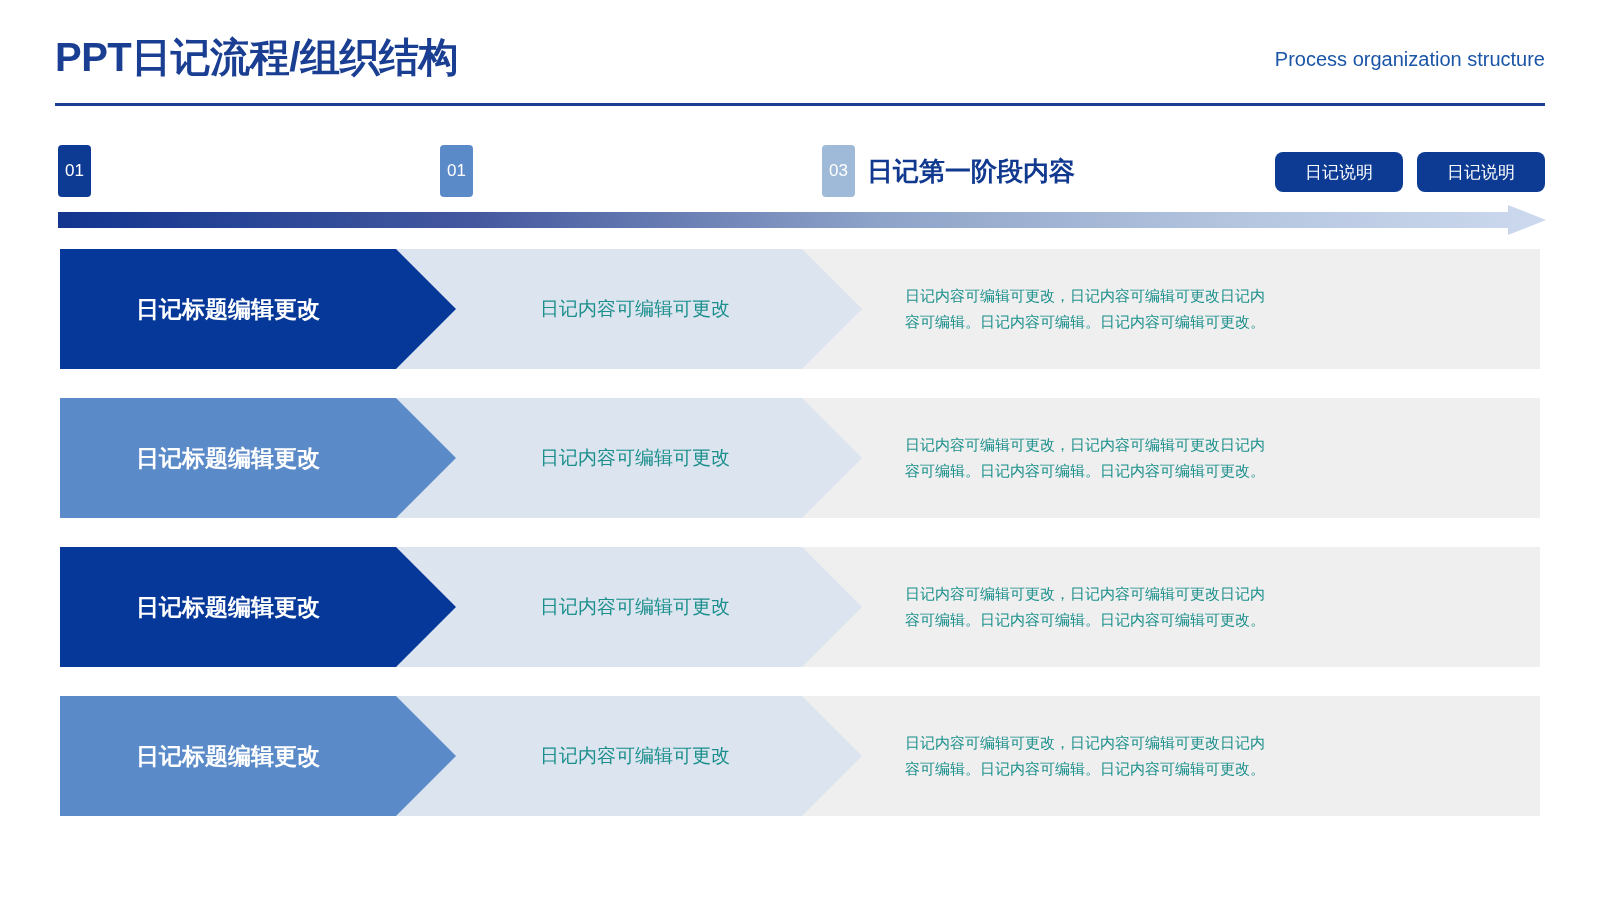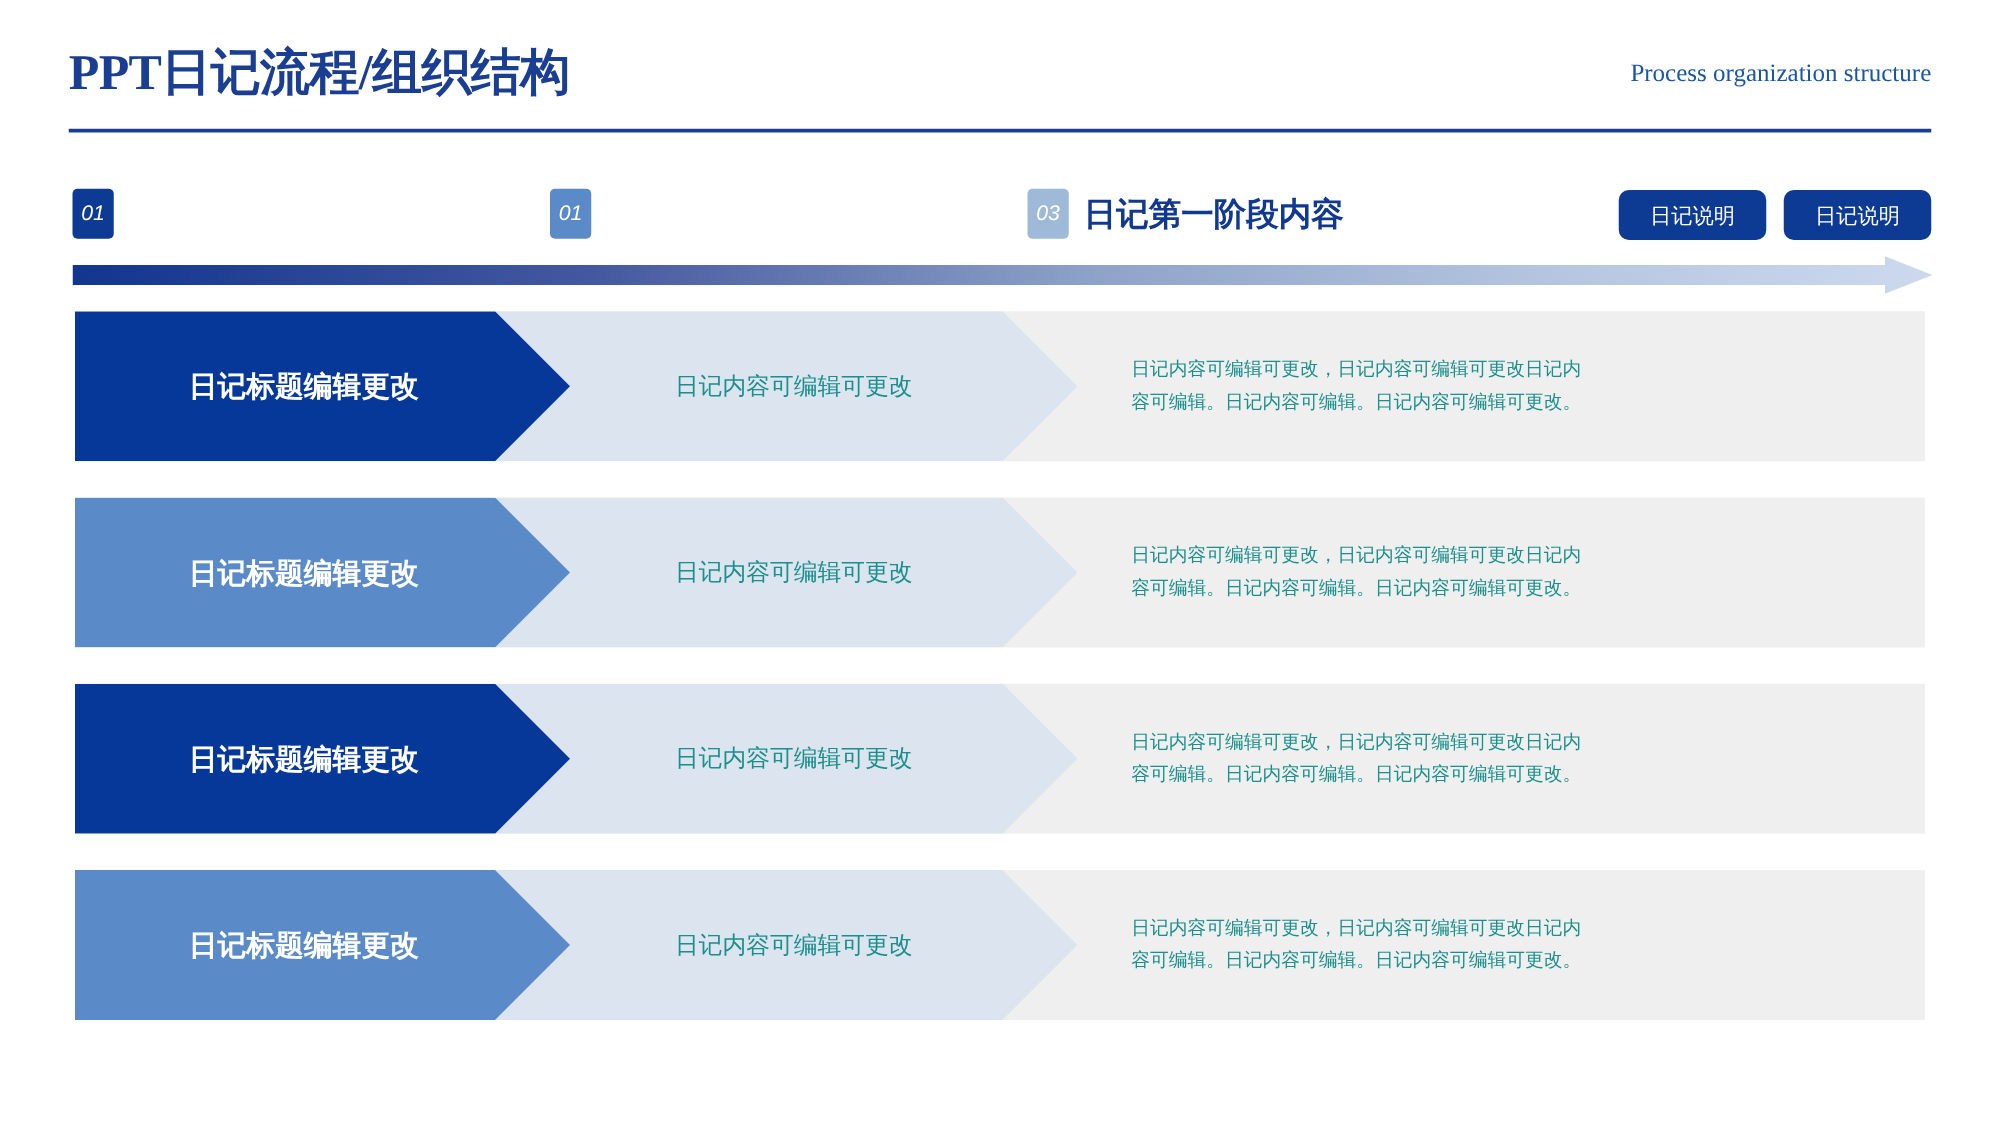--- a/index.html
+++ b/index.html
@@ -14,21 +14,20 @@
     overflow: hidden;
     position: relative;
   }
 
   
   .header {
     position: absolute;
     left: 0; top: 0;
     width: 1600px;
     height: 110px;
-    font-family: Liberation Serif, serif;
   }
   .page-title {
     position: absolute;
     left: 55px;
     top: 30px;
     font-size: 40px;
     font-weight: bold;
     color: #1a3f92;
     letter-spacing: -0.5px;
     white-space: nowrap;
@@ -61,50 +60,49 @@
   }
   .stage {
     position: absolute;
     display: flex;
     align-items: center;
     gap: 12px;
     height: 46px;
   }
   .stage-badge {
     width: 33px;
-    height: 40px;
+    height: 52px;
     border-radius: 4px;
     color: #ffffff;
     font-size: 17px;
     display: flex;
     align-items: center;
     justify-content: center;
     flex: none;
     font-weight: normal;
-    font-style: italic;
   }
   .stage-label {
     font-size: 26px;
     font-weight: bold;
     color: #11398f;
     white-space: nowrap;
   }
   .stage-1 { left: 58px; }
   .stage-2 { left: 440px; }
   .stage-3 { left: 822px; justify-content: center; }
 
   .btn-group {
     position: absolute;
     right: 55px;
     top: 152px;
     display: flex;
     gap: 14px;
   }
   .note-btn {
-    width: 118px;
+    width: 128px;
     height: 40px;
     border-radius: 8px;
     background: #0d3b94;
     color: #ffffff;
     font-size: 17px;
     display: flex;
     align-items: center;
     justify-content: center;
     border: none;
     cursor: pointer;
@@ -167,21 +165,20 @@
     width: 336px;
     height: 120px;
     display: flex;
     align-items: center;
     justify-content: center;
     color: #ffffff;
     font-size: 23px;
     font-weight: bold;
     z-index: 3;
     white-space: nowrap;
-    padding-left: 15px;
   }
   .col2-text {
     position: absolute;
     left: 400px; top: 0;
     width: 350px;
     height: 120px;
     display: flex;
     align-items: center;
     justify-content: center;
     color: #1a8f8b;

